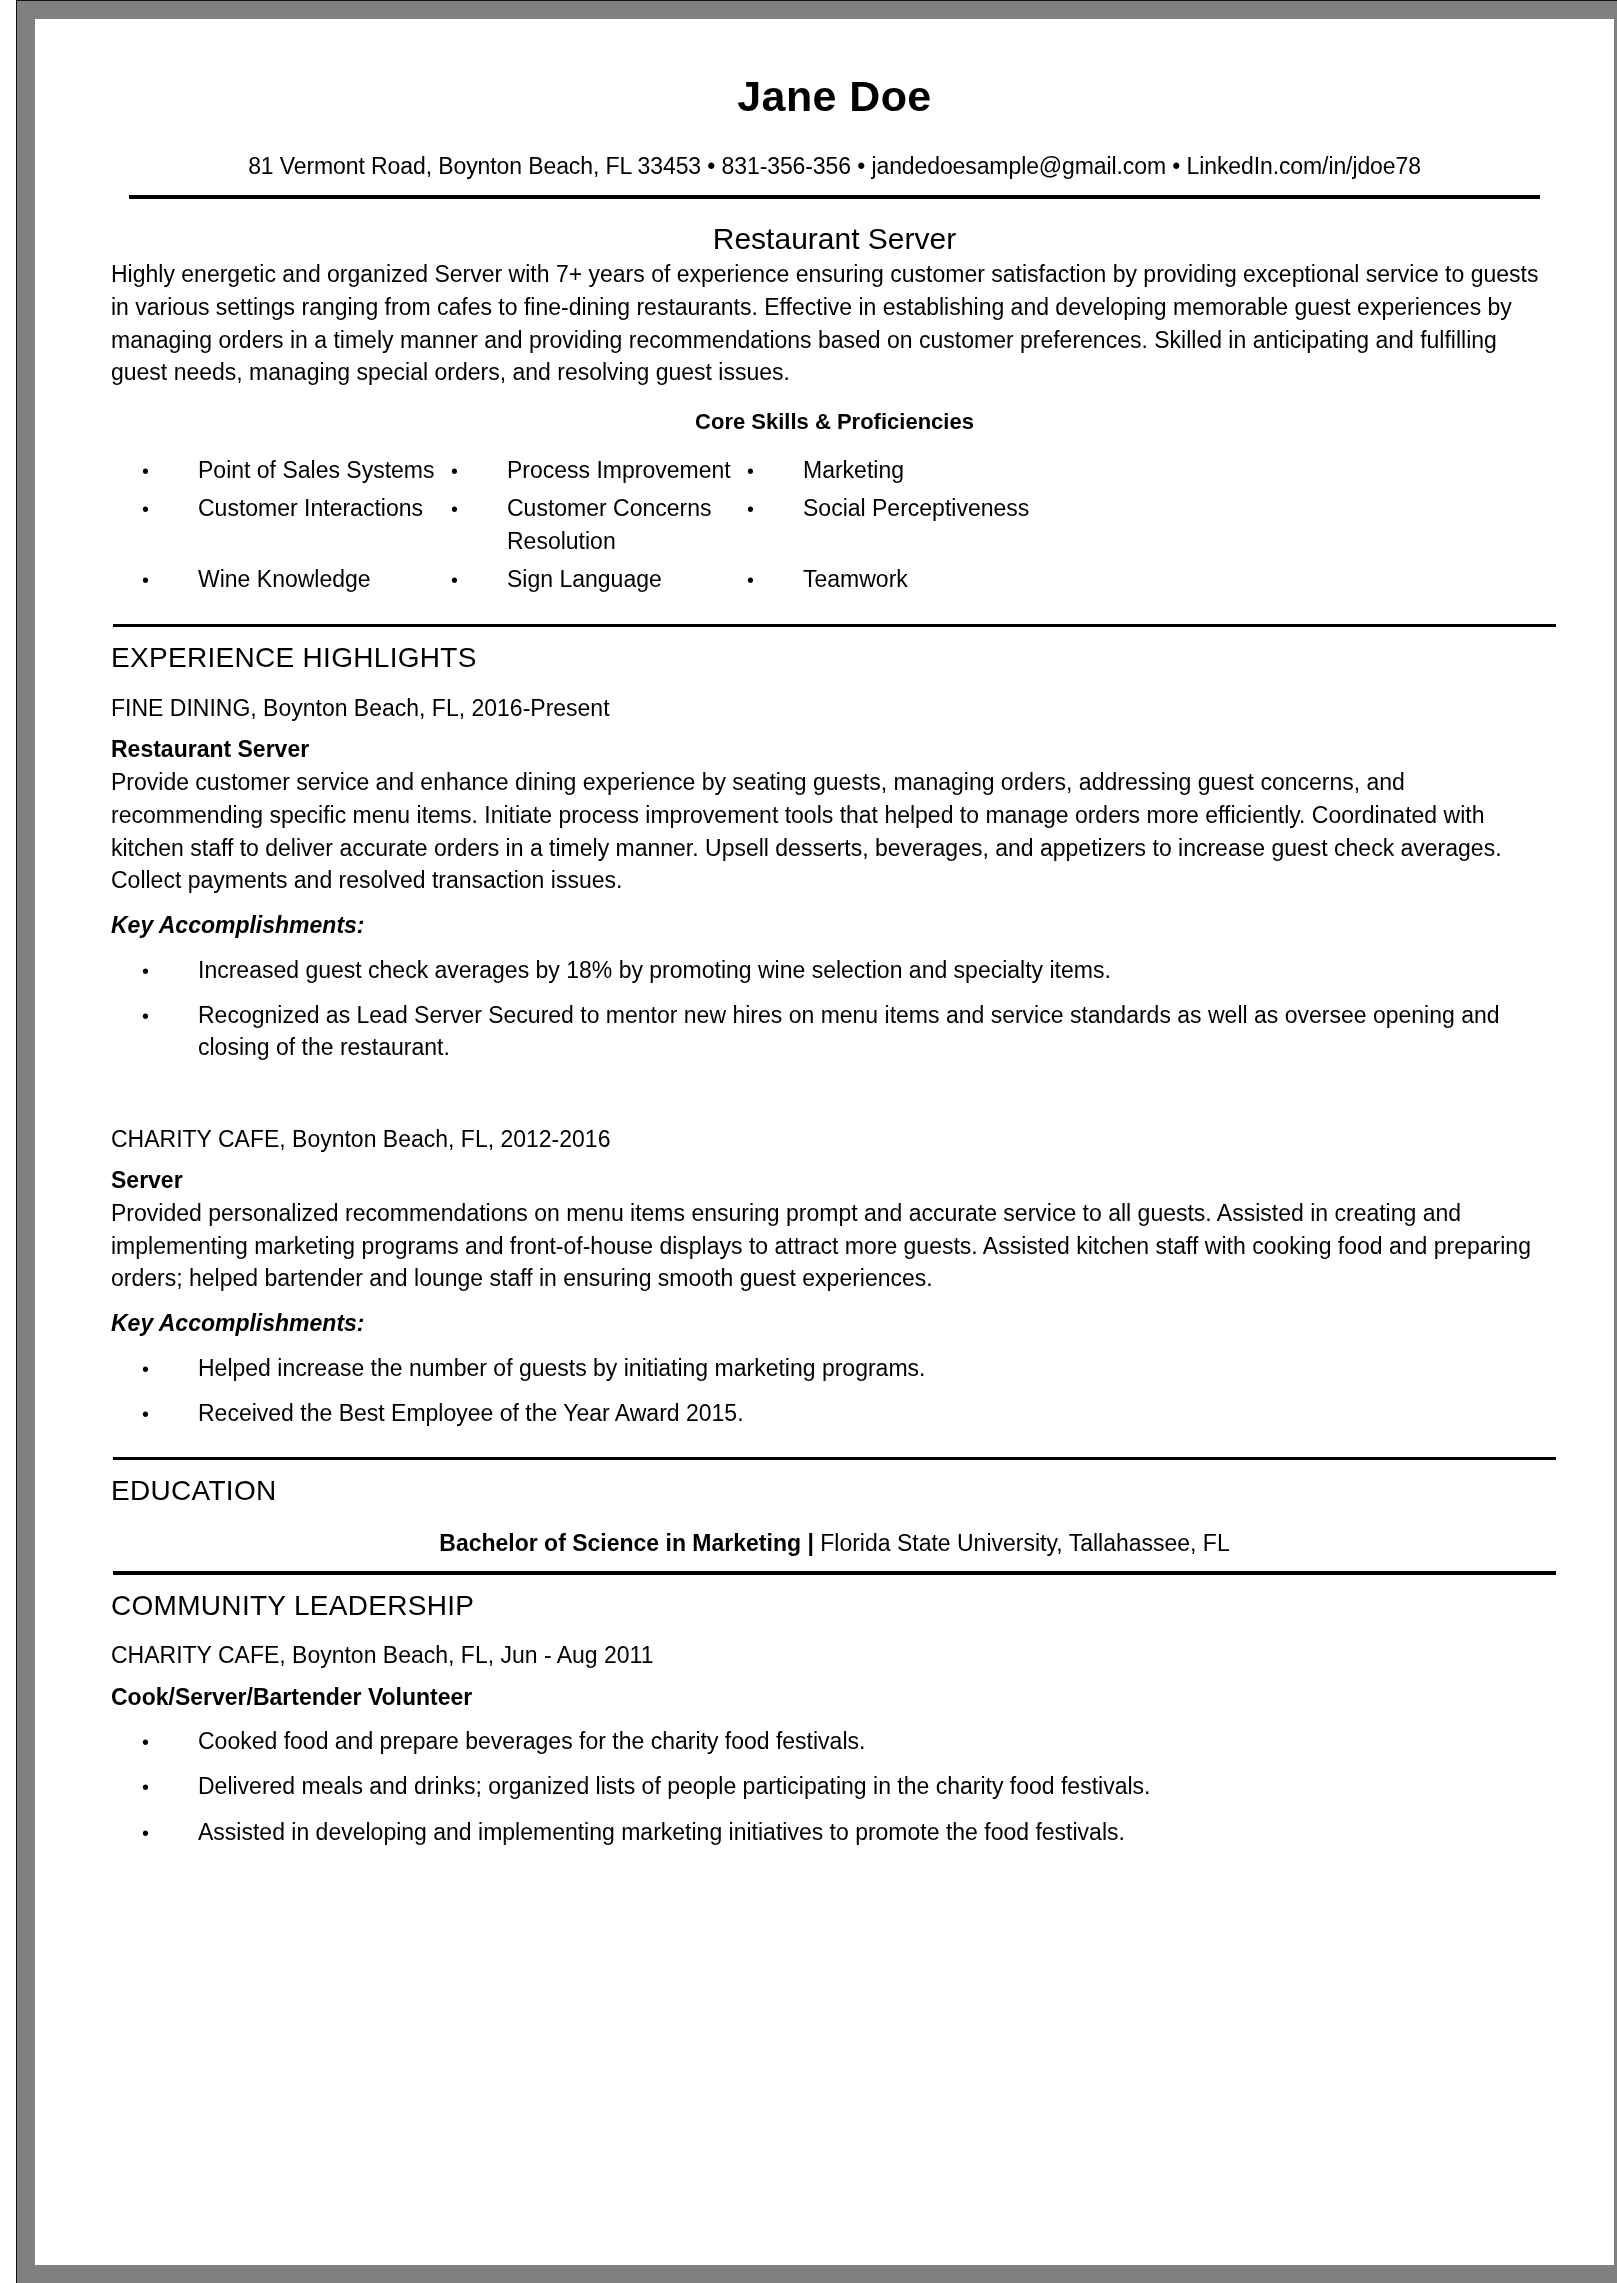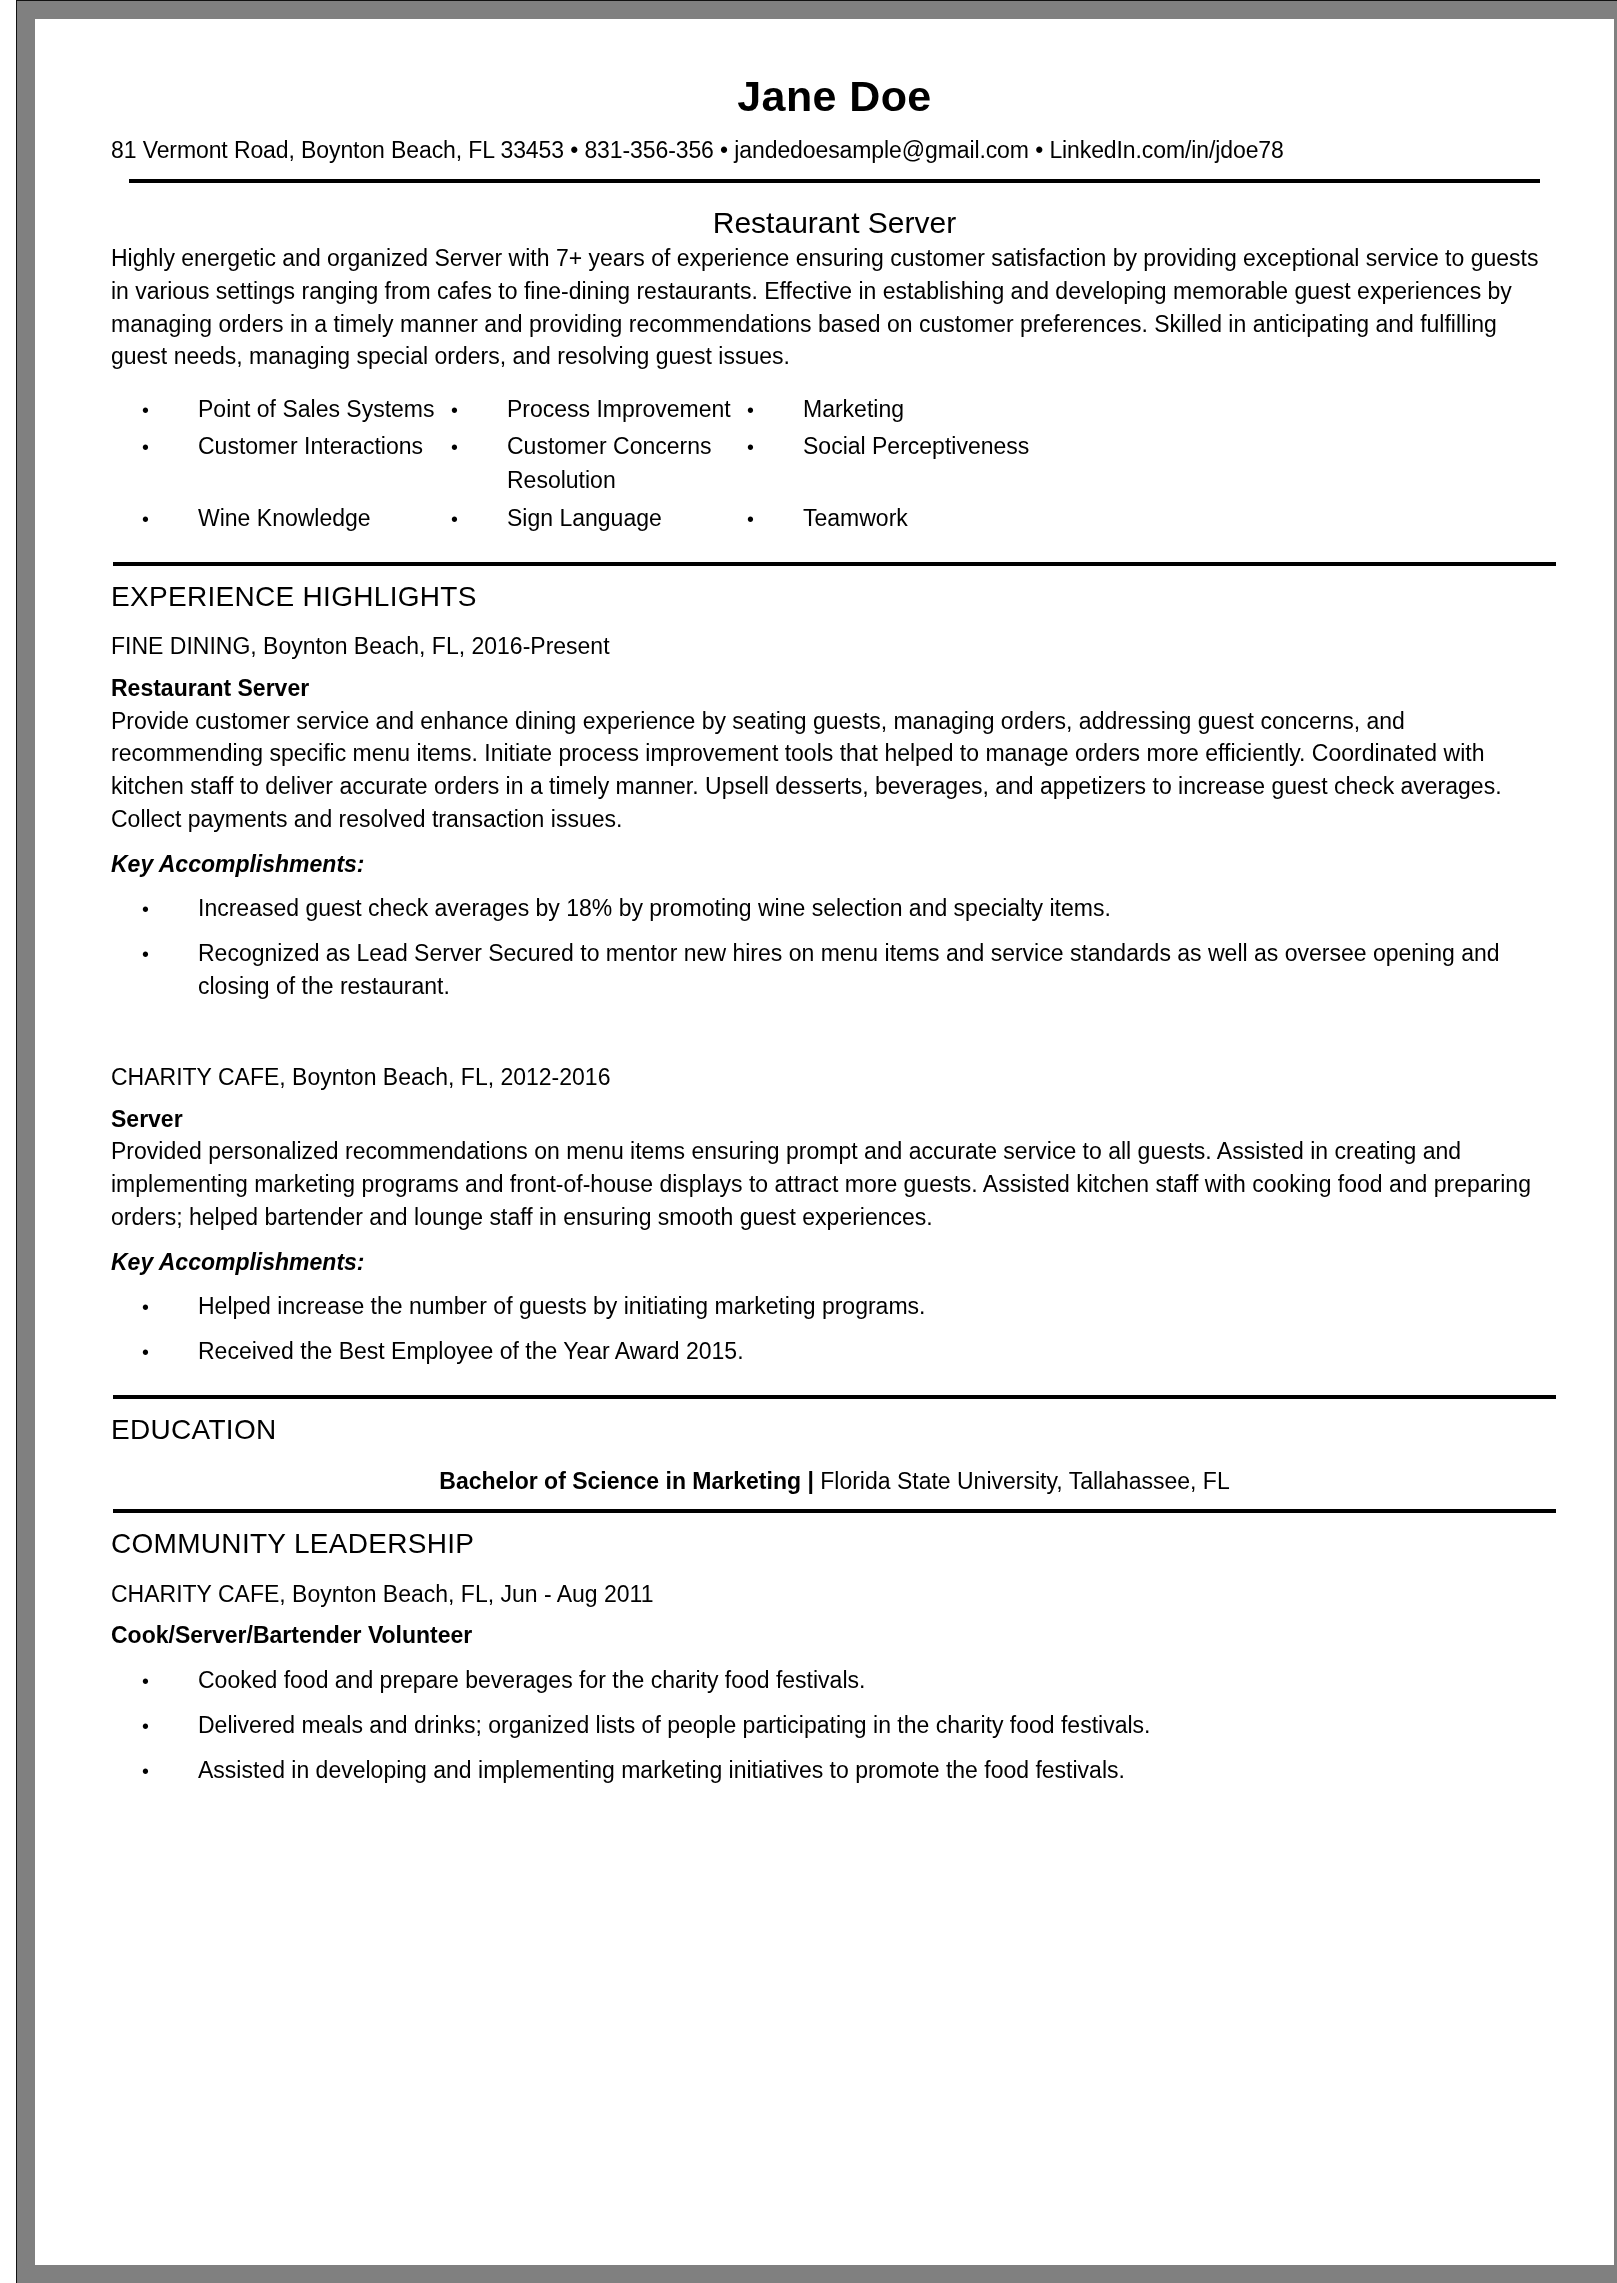--- a/index.html
+++ b/index.html
@@ -47,23 +47,23 @@
   
   .name {
     text-align: center;
     font-size: 43px;
     font-weight: bold;
     letter-spacing: 0.4px;
     margin-top: 54px;
     line-height: 1.1;
   }
   .contact-line {
-    text-align: left;
-    font-size: 23px;
-    margin-top: 17px;
+    text-align: center;
+    font-size: 23px;
+    margin-top: 33px;
     white-space: nowrap;
     letter-spacing: -0.1px;
   }
 
   
   .rule {
     height: 3.6px;
     background: #000000;
     margin-left: 18px;
     margin-right: 18px;
@@ -188,20 +188,21 @@
   <div class="page-sheet">
     <div class="content">
 
       <div class="name">Jane Doe</div>
       <div class="contact-line">81 Vermont Road, Boynton Beach, FL 33453 • 831-356-356 • jandedoesample@gmail.com • LinkedIn.com/in/jdoe78</div>
       <div class="rule rule-top"></div>
 
       <div class="headline">Restaurant Server</div>
       <div class="para">Highly energetic and organized Server with 7+ years of experience ensuring customer satisfaction by providing exceptional service to guests in various settings ranging from cafes to fine-dining restaurants. Effective in establishing and developing memorable guest experiences by managing orders in a timely manner and providing recommendations based on customer preferences. Skilled in anticipating and fulfilling guest needs, managing special orders, and resolving guest issues.</div>
 
+      <div class="subhead-center">Core Skills &amp; Proficiencies</div>
       <div class="skills">
         <div class="skill-item">
           <span class="bullet">•</span>
           <span>Point of Sales Systems</span>
         </div>
         <div class="skill-item">
           <span class="bullet">•</span>
           <span>Process Improvement</span>
         </div>
         <div class="skill-item">

